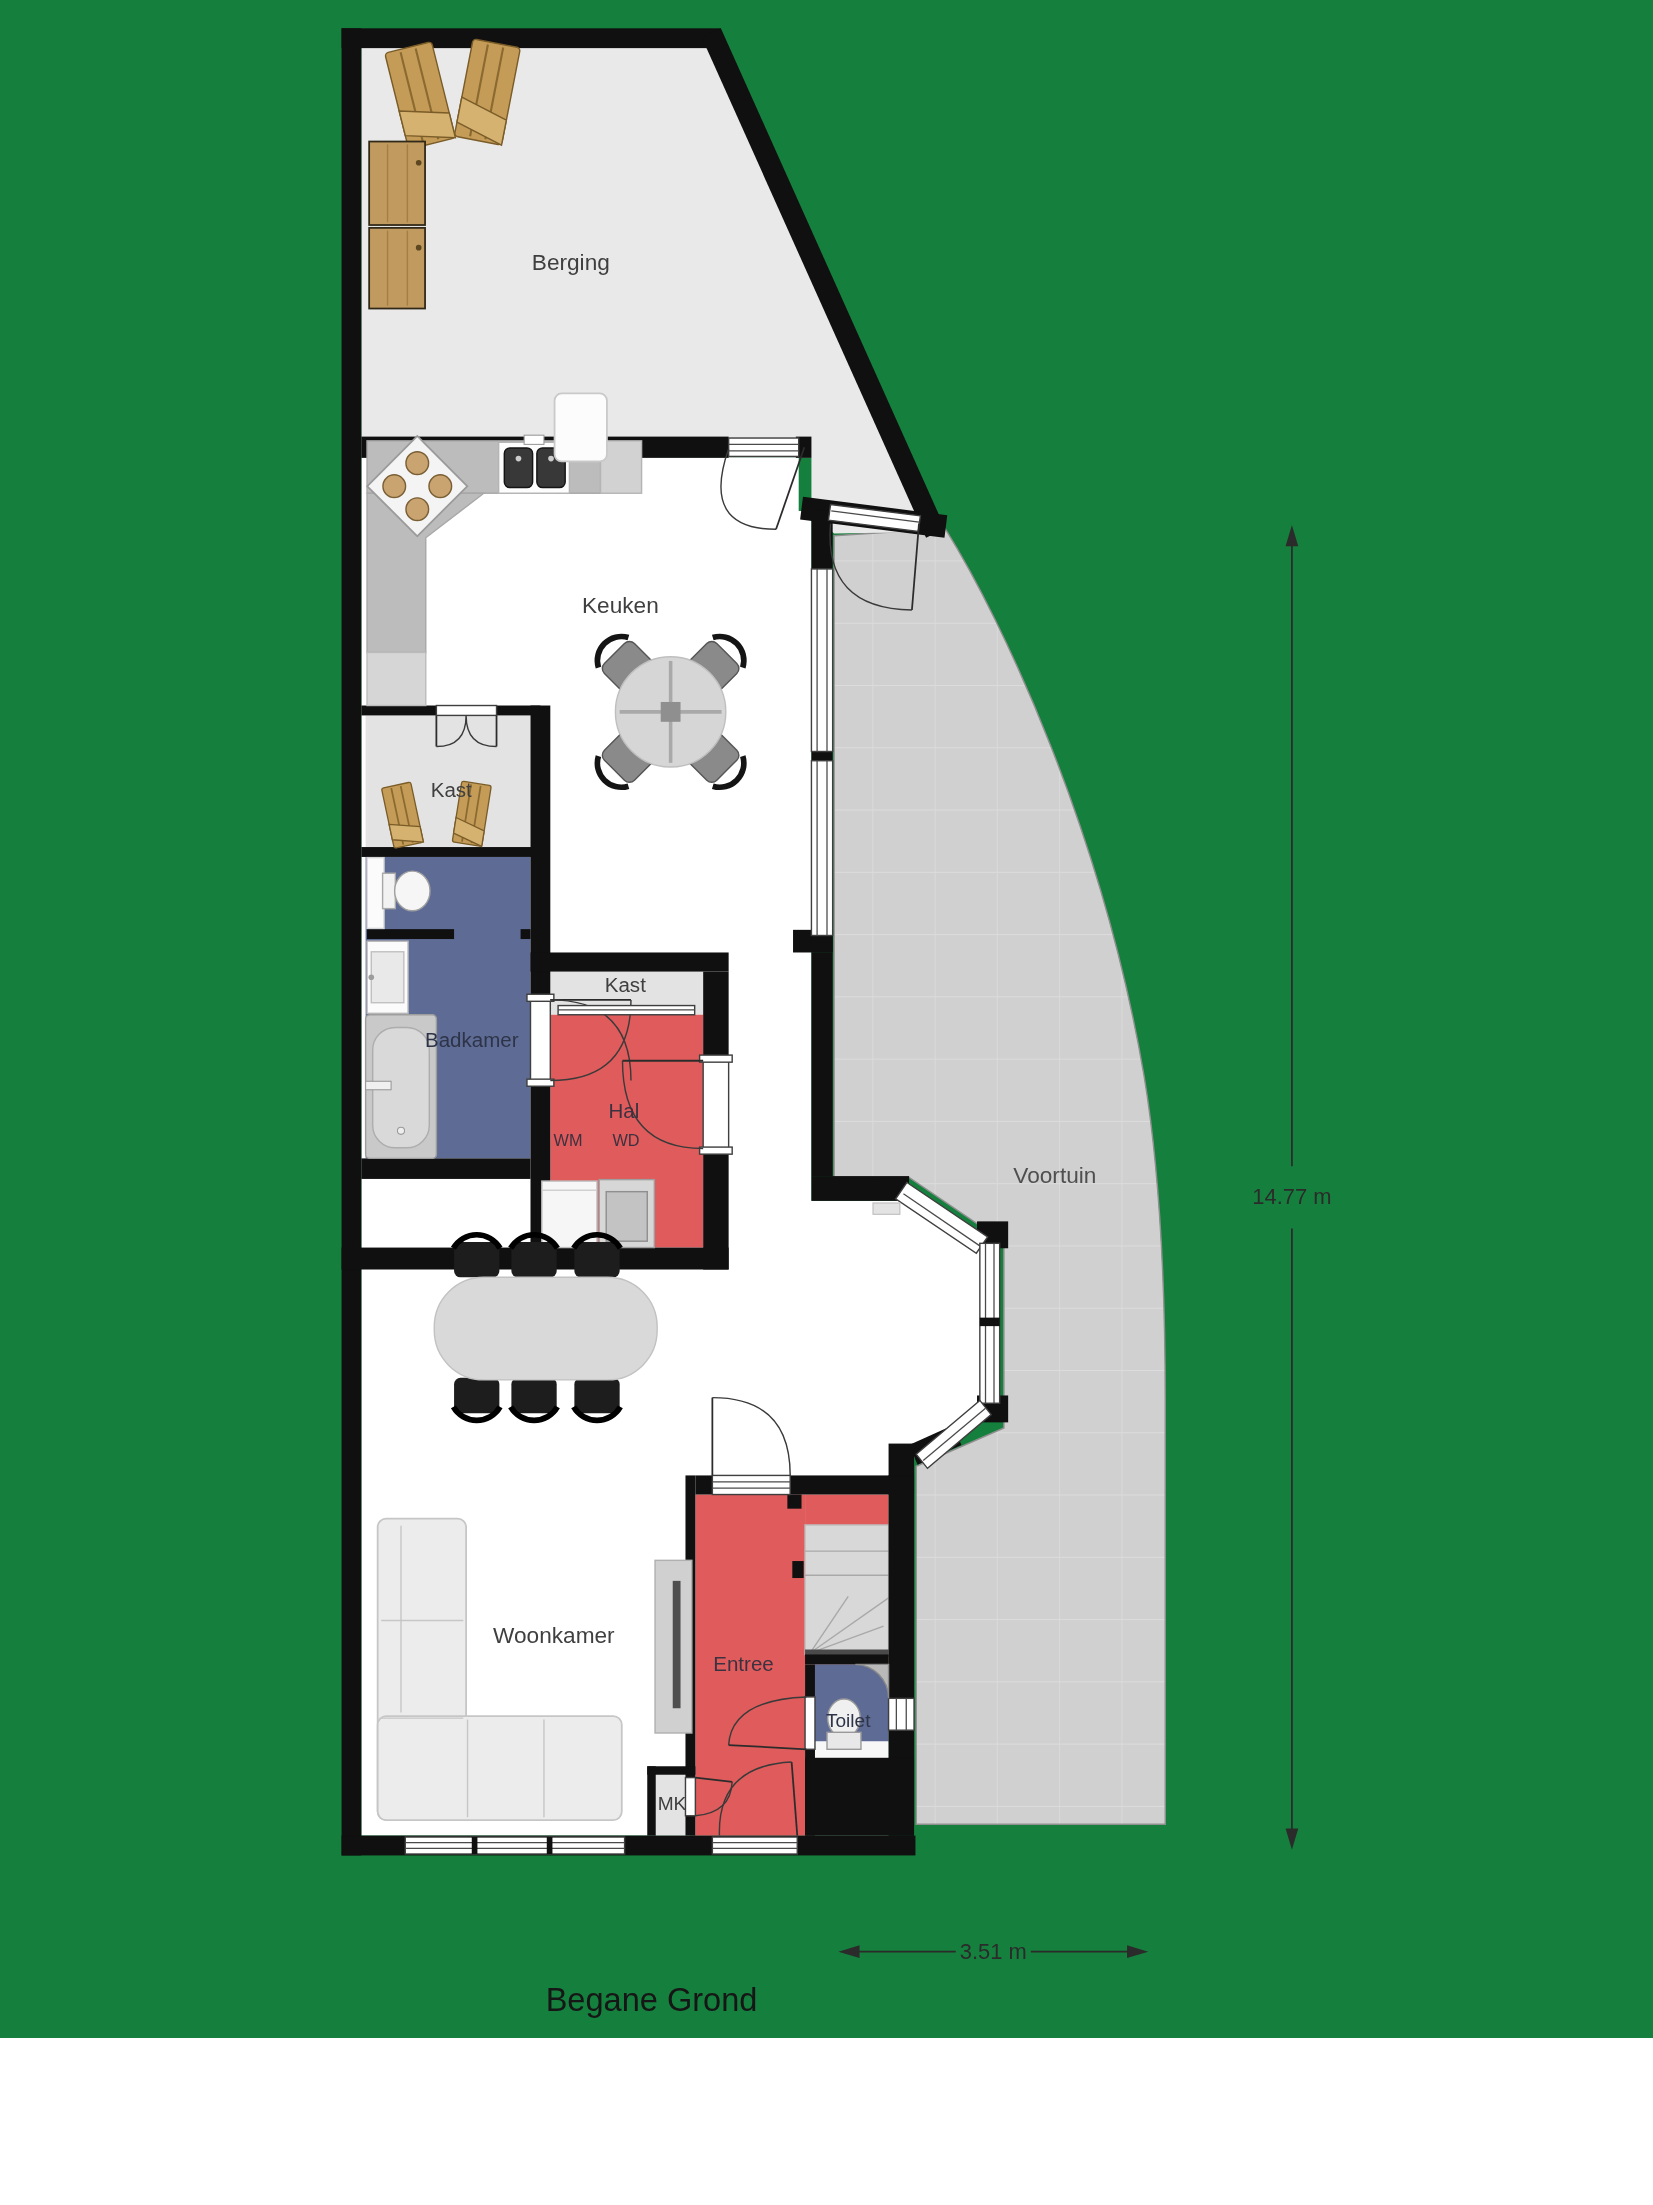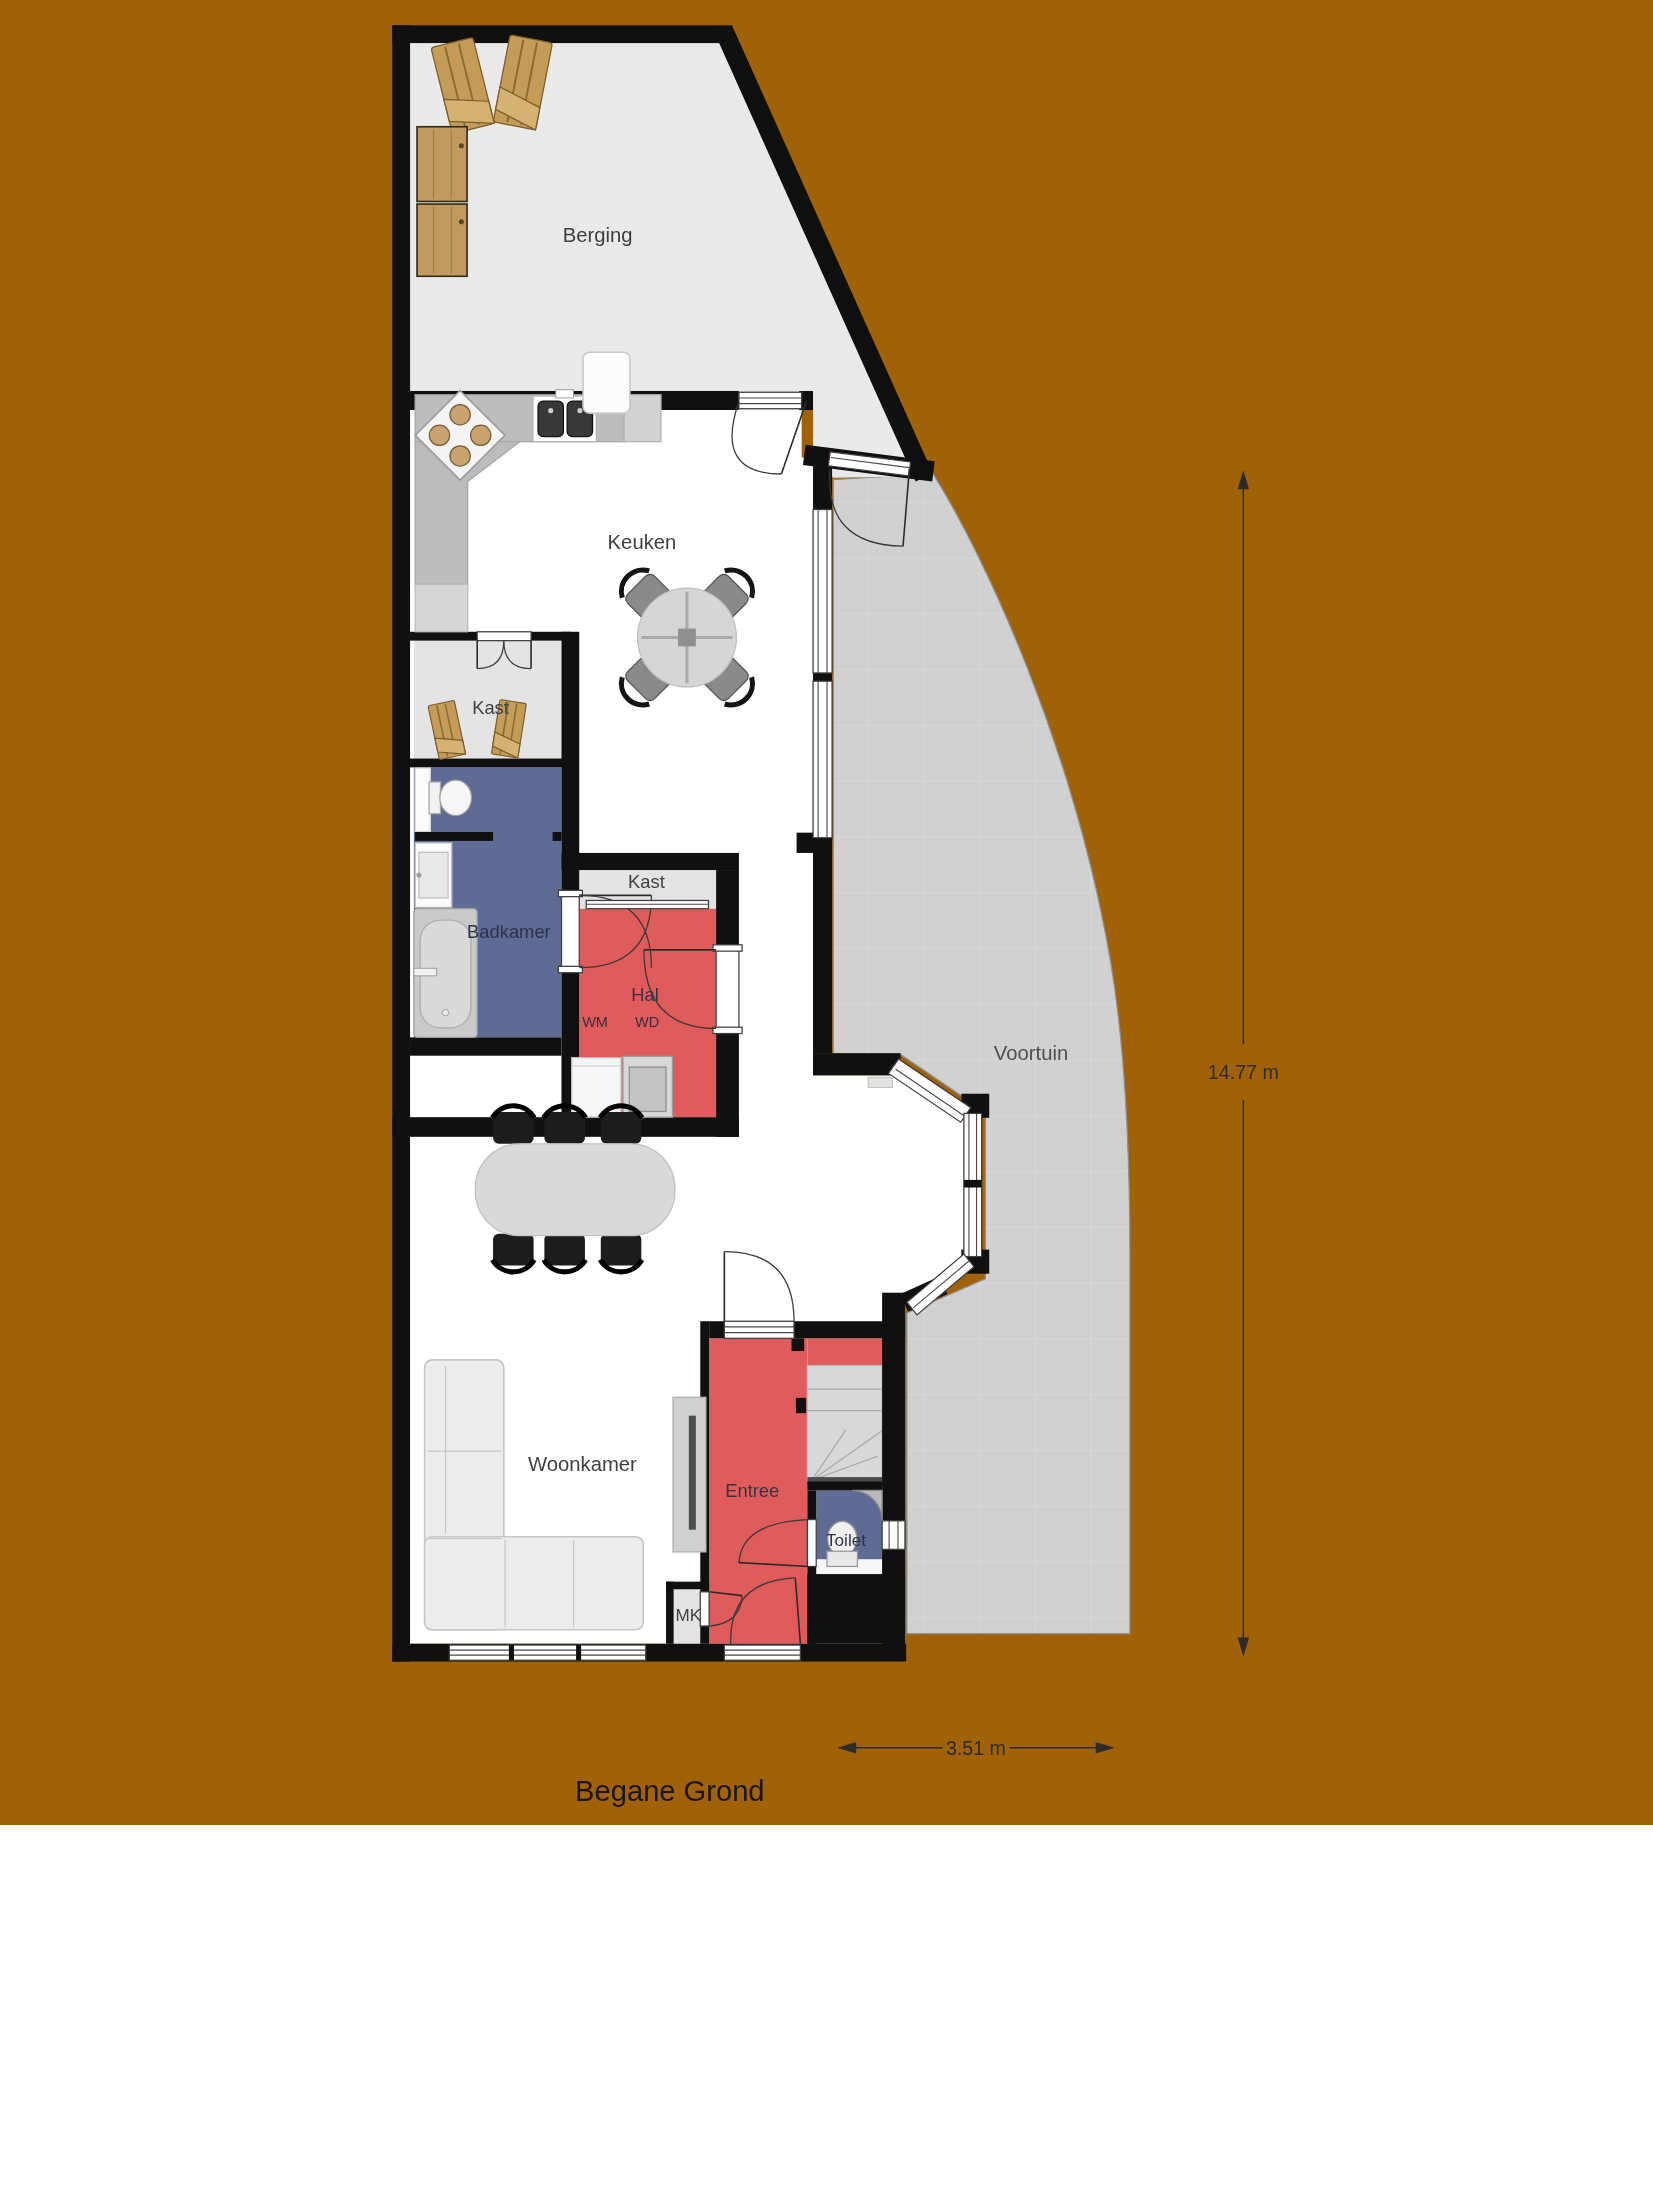--- a/index.html
+++ b/index.html
@@ -1,16 +1,16 @@
 <!DOCTYPE html>
 <html style="font-size:12.3px"><head>
 <meta charset="utf-8">
 <style>
   html,body{margin:0;padding:0;background:#ffffff;}
-  .stage{width:1654px;height:1825px;background:#a16207;position:relative;overflow:hidden;}
+  .stage{width:1654px;height:2038px;background:#15803d;position:relative;overflow:hidden;}
   svg{display:block;width:100%;height:100%;}
   text{font-family:"Liberation Sans","DejaVu Sans",sans-serif;}
   .wall{fill:#101010;stroke:none;}
   .winband{fill:#ffffff;stroke:#3f3f3f;stroke-width:2;}
   .winline{stroke:#4a4a4a;stroke-width:1.8;fill:none;}
   .doorband{fill:#ffffff;stroke:#3f3f3f;stroke-width:2;}
   .swing{stroke:#3a3a3a;stroke-width:2;fill:none;}
   .leaf{stroke:#2c2c2c;stroke-width:2.5;fill:none;}
   .lbl{fill:#3f3f3f;}
   .lbl-blue{fill:#2e3448;}

